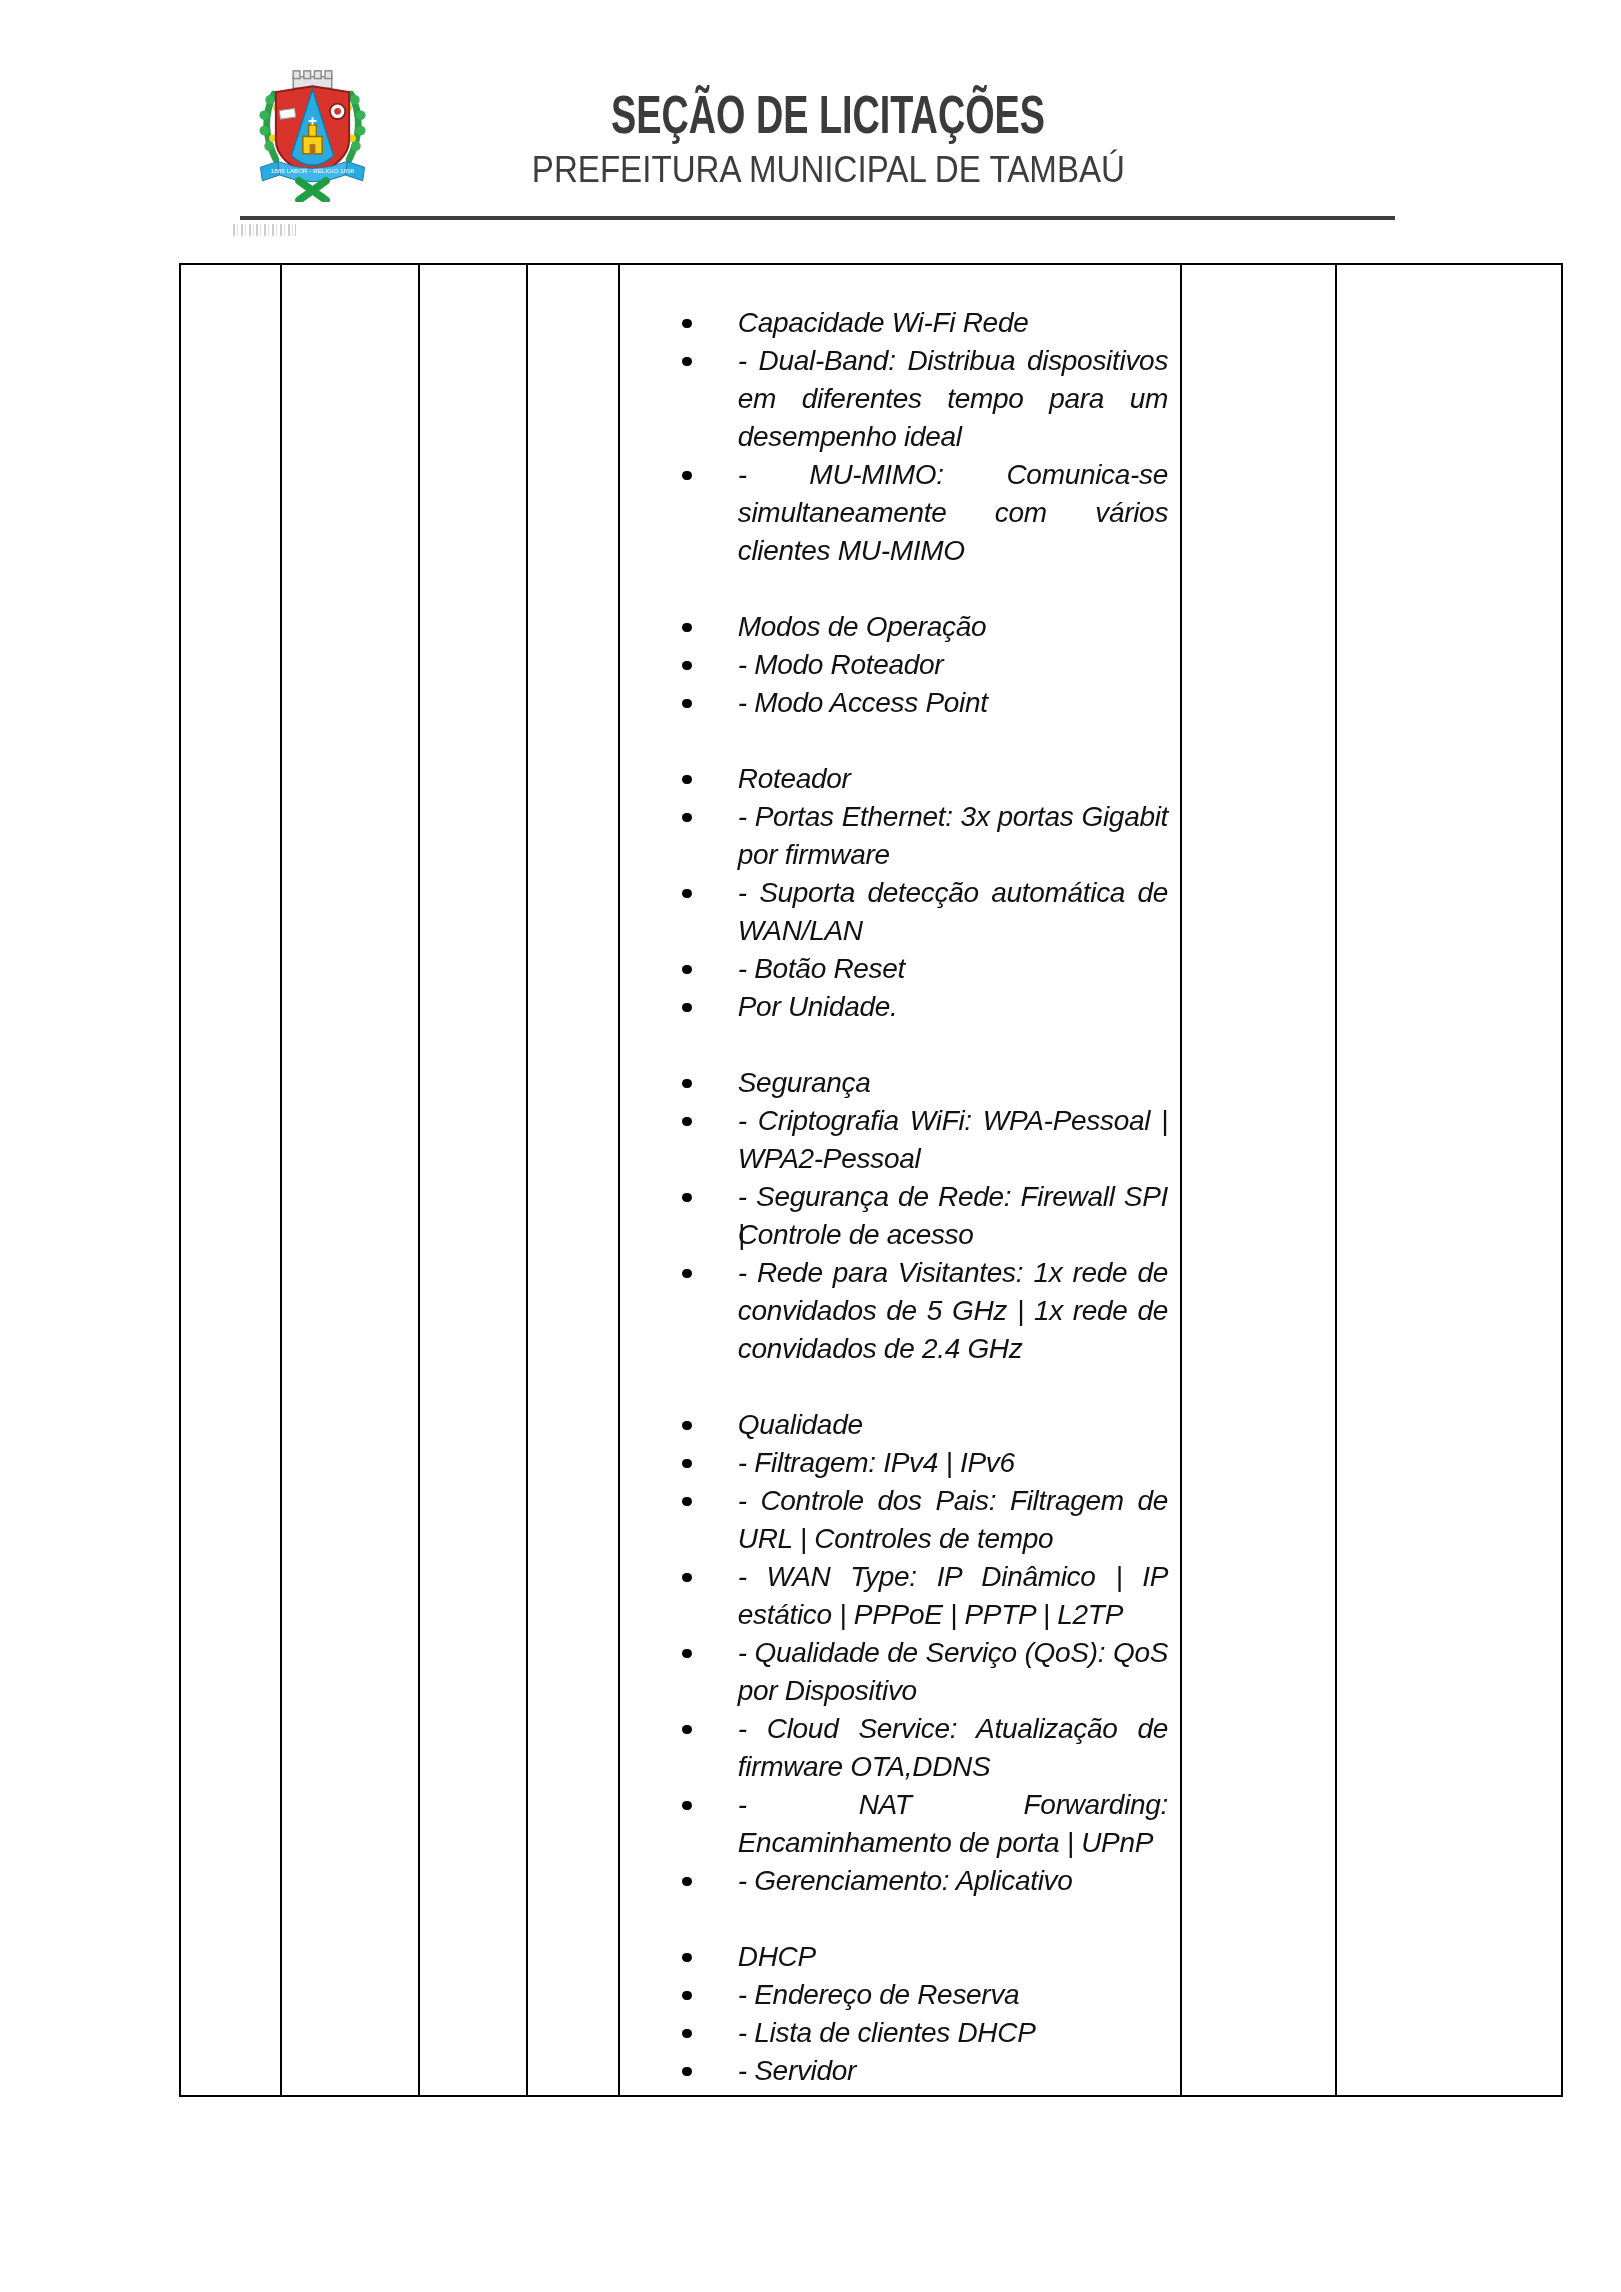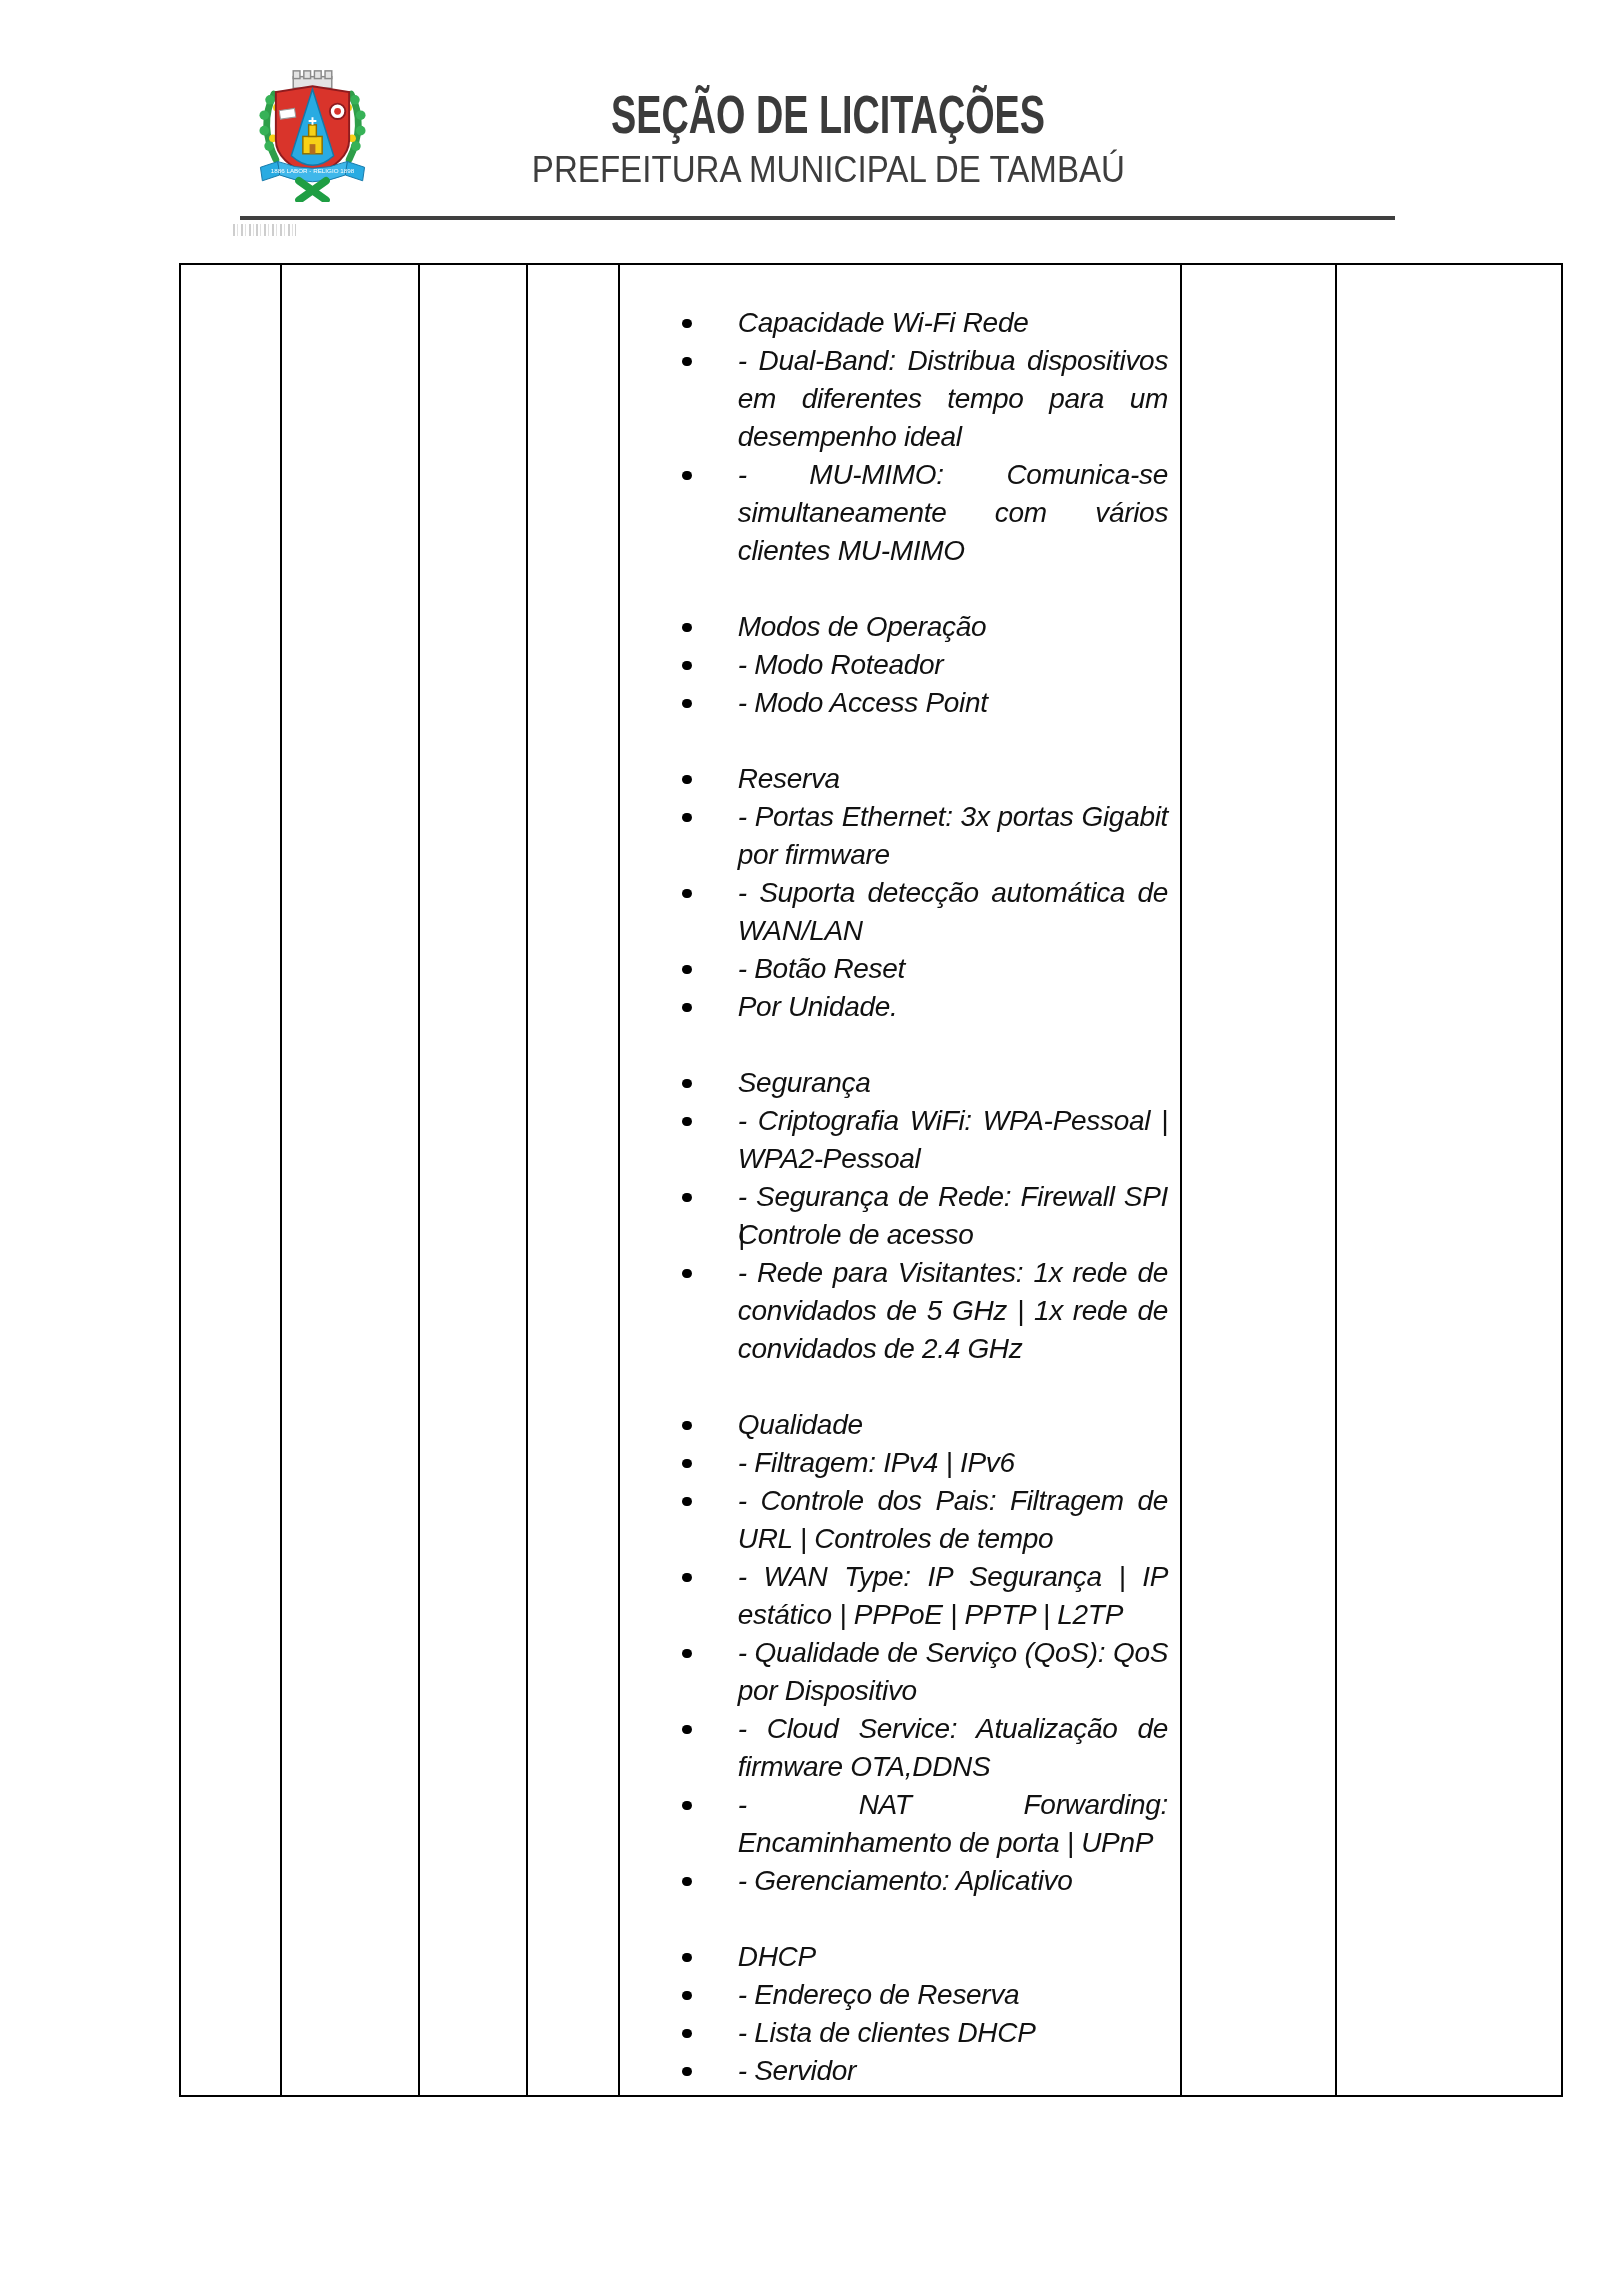--- a/index.html
+++ b/index.html
@@ -135,21 +135,21 @@
             <span class="dot"></span>
             <div class="line">- Modo Roteador</div>
           </div>
           <div class="item">
             <span class="dot"></span>
             <div class="line">- Modo Access Point</div>
           </div>
           <div class="gap"></div>
           <div class="item">
             <span class="dot"></span>
-            <div class="line">Reserva</div>
+            <div class="line">Roteador</div>
           </div>
           <div class="item">
             <span class="dot"></span>
             <div class="line j">- Portas Ethernet: 3x portas Gigabit</div>
             <div class="line">por firmware</div>
           </div>
           <div class="item">
             <span class="dot"></span>
             <div class="line j">- Suporta detecção automática de</div>
             <div class="line">WAN/LAN</div>
@@ -192,21 +192,21 @@
             <span class="dot"></span>
             <div class="line">- Filtragem: IPv4 | IPv6</div>
           </div>
           <div class="item">
             <span class="dot"></span>
             <div class="line j">- Controle dos Pais: Filtragem de</div>
             <div class="line">URL | Controles de tempo</div>
           </div>
           <div class="item">
             <span class="dot"></span>
-            <div class="line j">- WAN Type: IP Segurança | IP</div>
+            <div class="line j">- WAN Type: IP Dinâmico | IP</div>
             <div class="line">estático | PPPoE | PPTP | L2TP</div>
           </div>
           <div class="item">
             <span class="dot"></span>
             <div class="line j">- Qualidade de Serviço (QoS): QoS</div>
             <div class="line">por Dispositivo</div>
           </div>
           <div class="item">
             <span class="dot"></span>
             <div class="line j">- Cloud Service: Atualização de</div>

